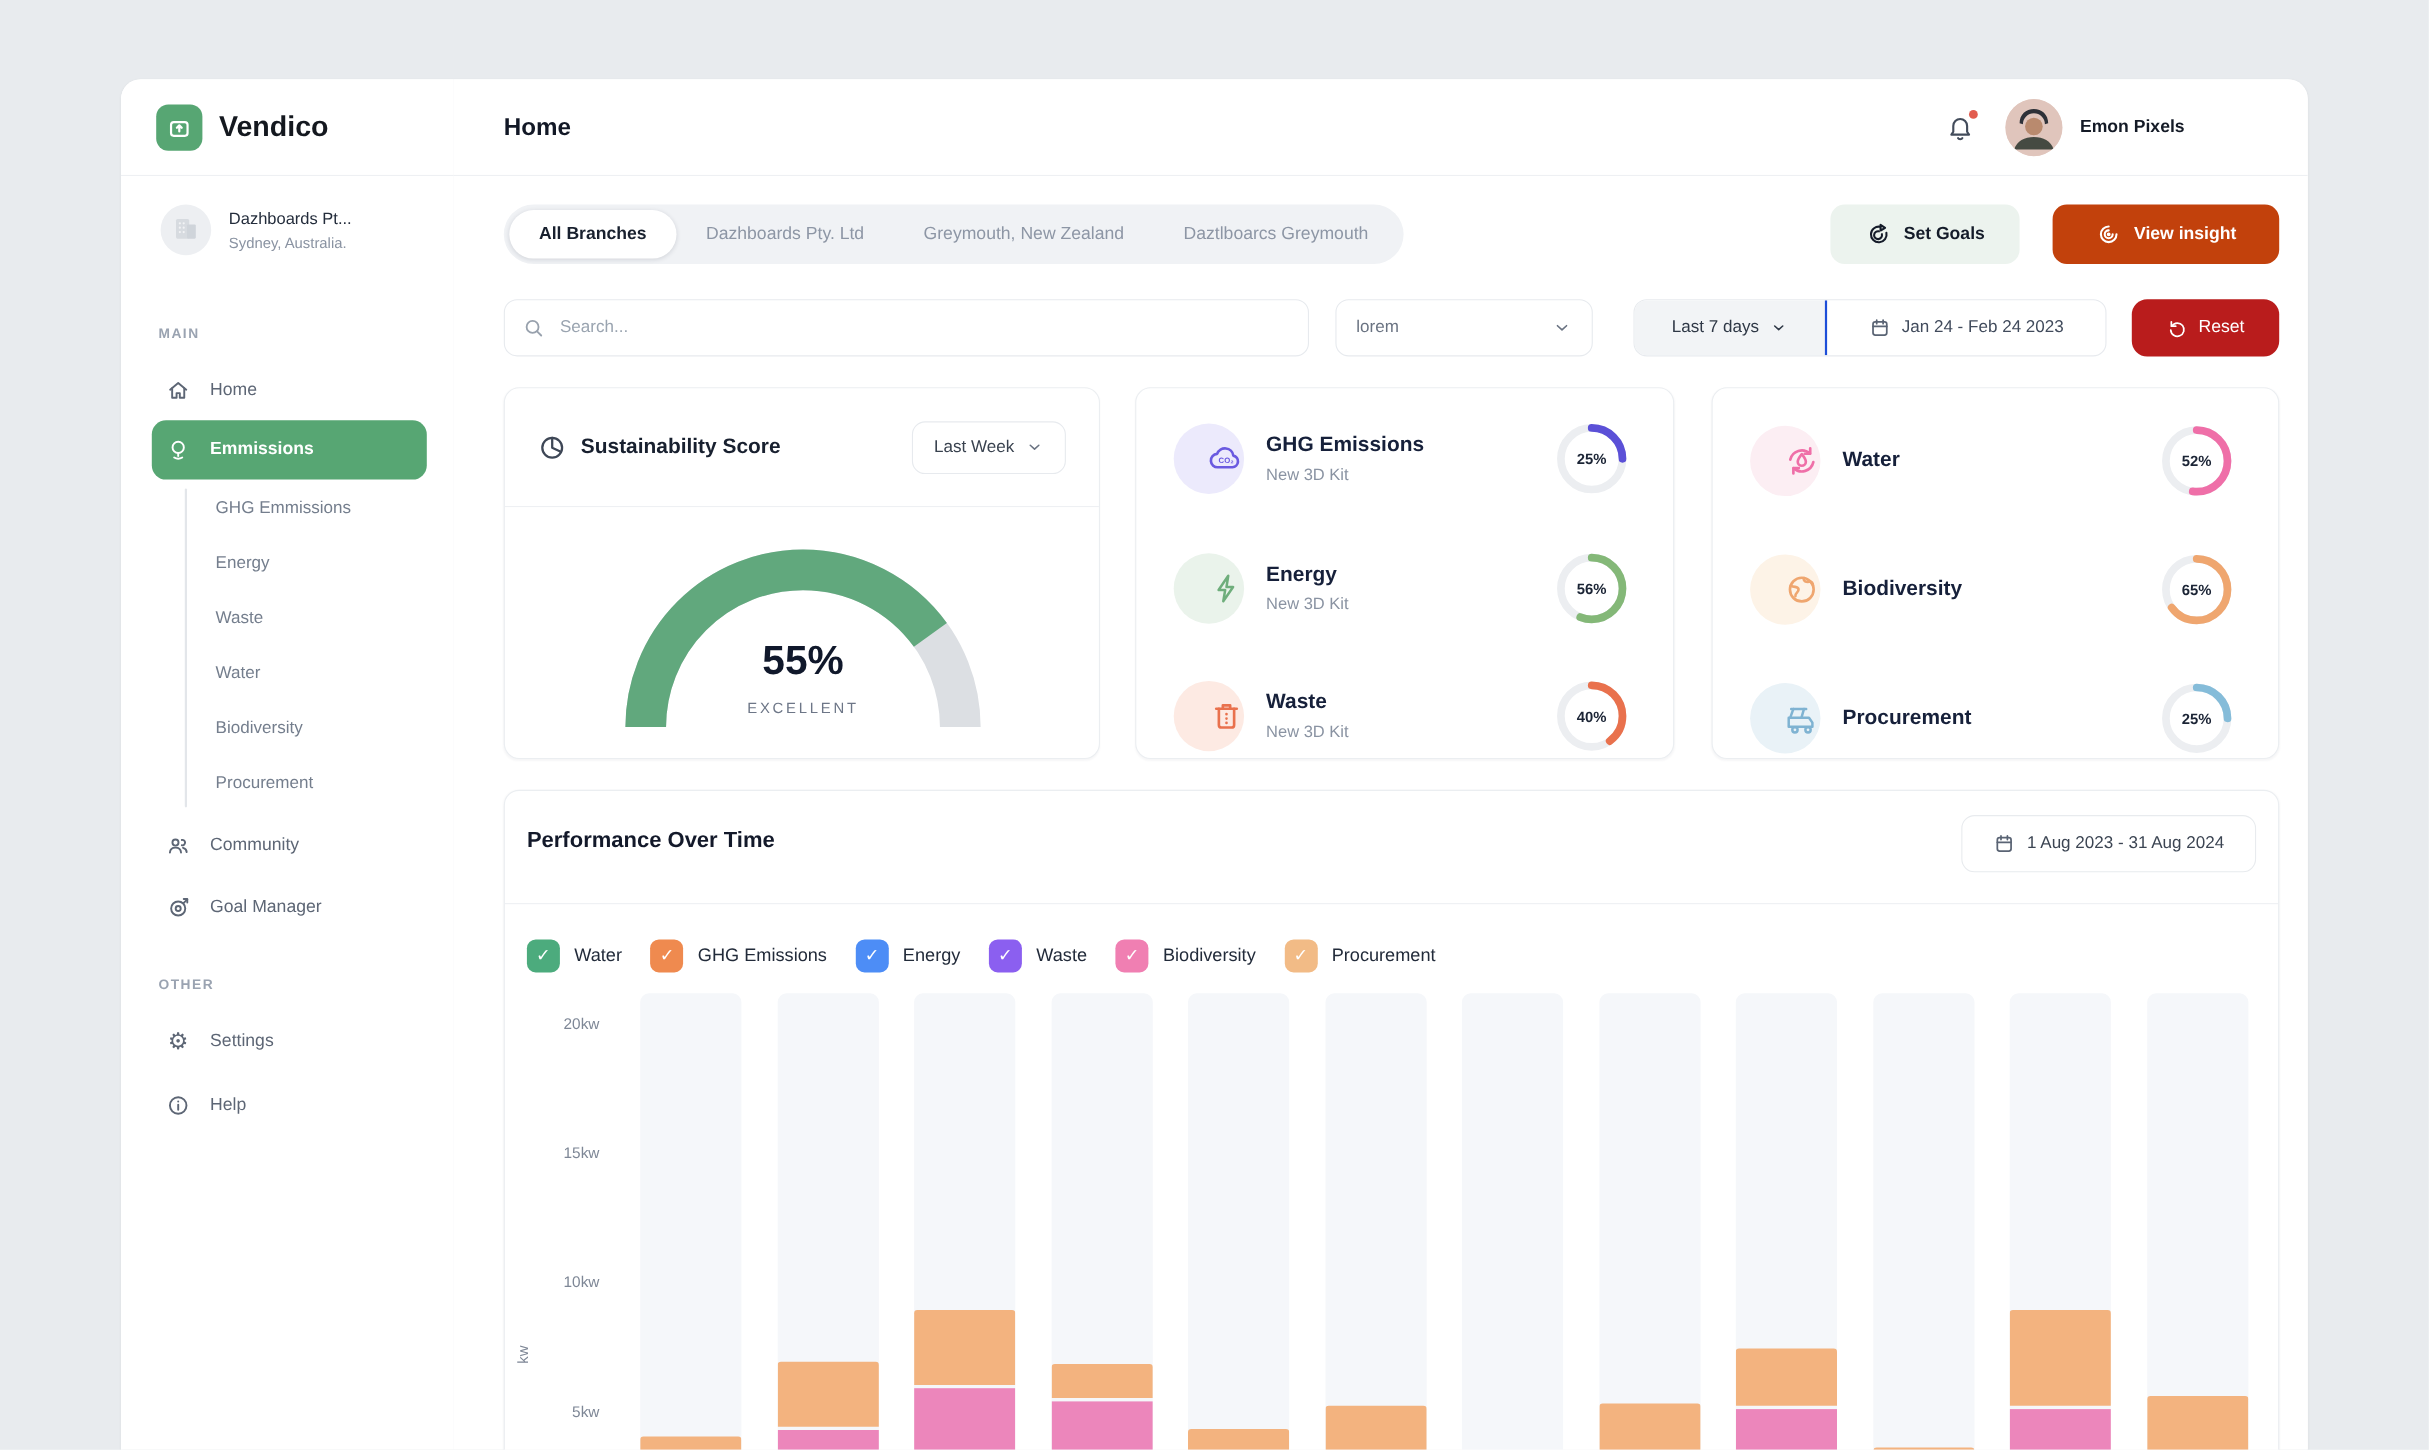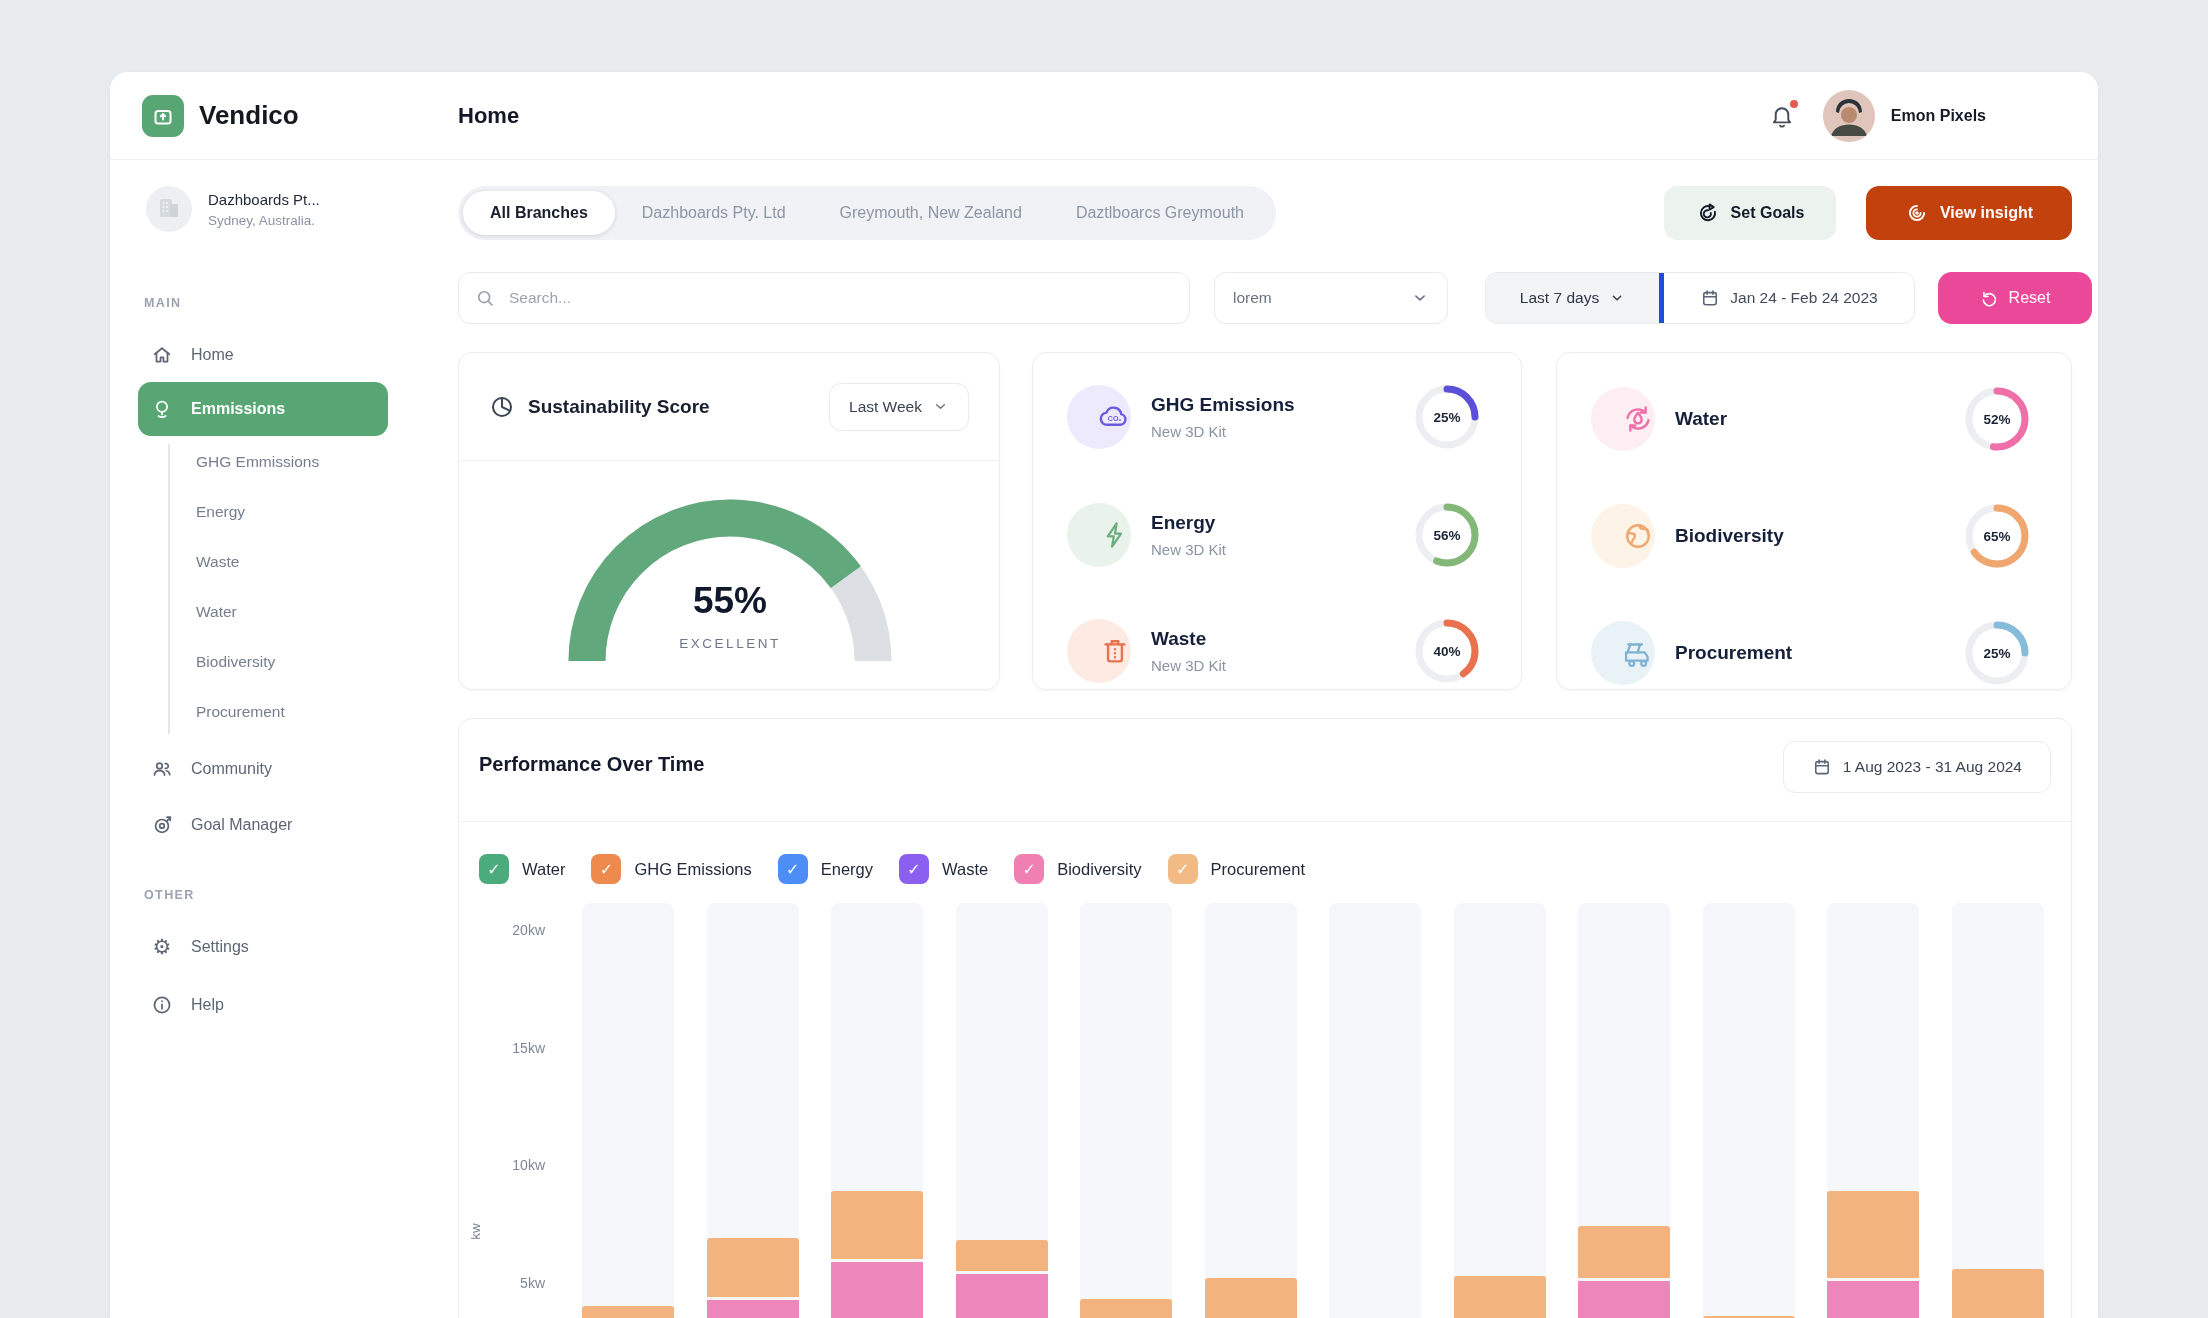--- a/index.html
+++ b/index.html
@@ -54,24 +54,24 @@
   
   .frow{position:absolute;top:200px;height:52px;box-sizing:border-box}
   .search-box{left:46px;width:732px;background:#fff;border:1px solid #e7eaee;border-radius:12px;
     display:flex;align-items:center;gap:12px;padding:0 16px}
   .search-box input{border:none;outline:none;flex:1;font-size:15.5px;color:#39424f;background:transparent;
     font-family:inherit}
   .search-box input::placeholder{color:#9aa4b0}
   .cat-select{left:802px;width:234px;background:#fff;border:1px solid #e7eaee;border-radius:12px;
     display:flex;align-items:center;justify-content:space-between;padding:0 18px;font-size:15.5px;color:#6a7382;cursor:pointer}
   .date-widget{left:1073px;width:430px;border:1px solid #e7eaee;border-radius:12px;display:flex;overflow:hidden;background:#fff}
-  .dw-range{width:173px;background:#f2f4f6;border-right:5px solid #1d4ed8;display:flex;align-items:center;
+  .dw-range{width:173px;background:#f2f4f6;border-right:2px solid #1d4ed8;display:flex;align-items:center;
     justify-content:center;gap:10px;font-size:15.5px;color:#2f3846;font-weight:500;cursor:pointer}
   .dw-date{flex:1;display:flex;align-items:center;justify-content:center;gap:10px;font-size:15.5px;color:#414b5c;cursor:pointer}
-  .reset-btn{left:1526px;width:154px;background:#ec4899;color:#fff;border-radius:14px;display:flex;
+  .reset-btn{left:1526px;width:134px;background:#b91c1c;color:#fff;border-radius:14px;display:flex;
     align-items:center;justify-content:center;gap:10px;font-size:16px;cursor:pointer}
   
   .card{position:absolute;top:280px;height:338px;background:#fff;border:1px solid #ebeef1;border-radius:14px;
     box-shadow:0 1px 2px rgba(16,24,40,.04);box-sizing:border-box}
   .card1{left:46px;width:542px}
   .card2{left:620px;width:490px}
   .card3{left:1144px;width:516px}
   .card1-head{position:absolute;left:0;top:0;width:100%;height:108px;border-bottom:1px solid #eef0f3;
     display:flex;align-items:center;padding:0 30px;box-sizing:border-box;gap:13px}
   .card1-title{font-size:19px;font-weight:700;color:#18202f}

